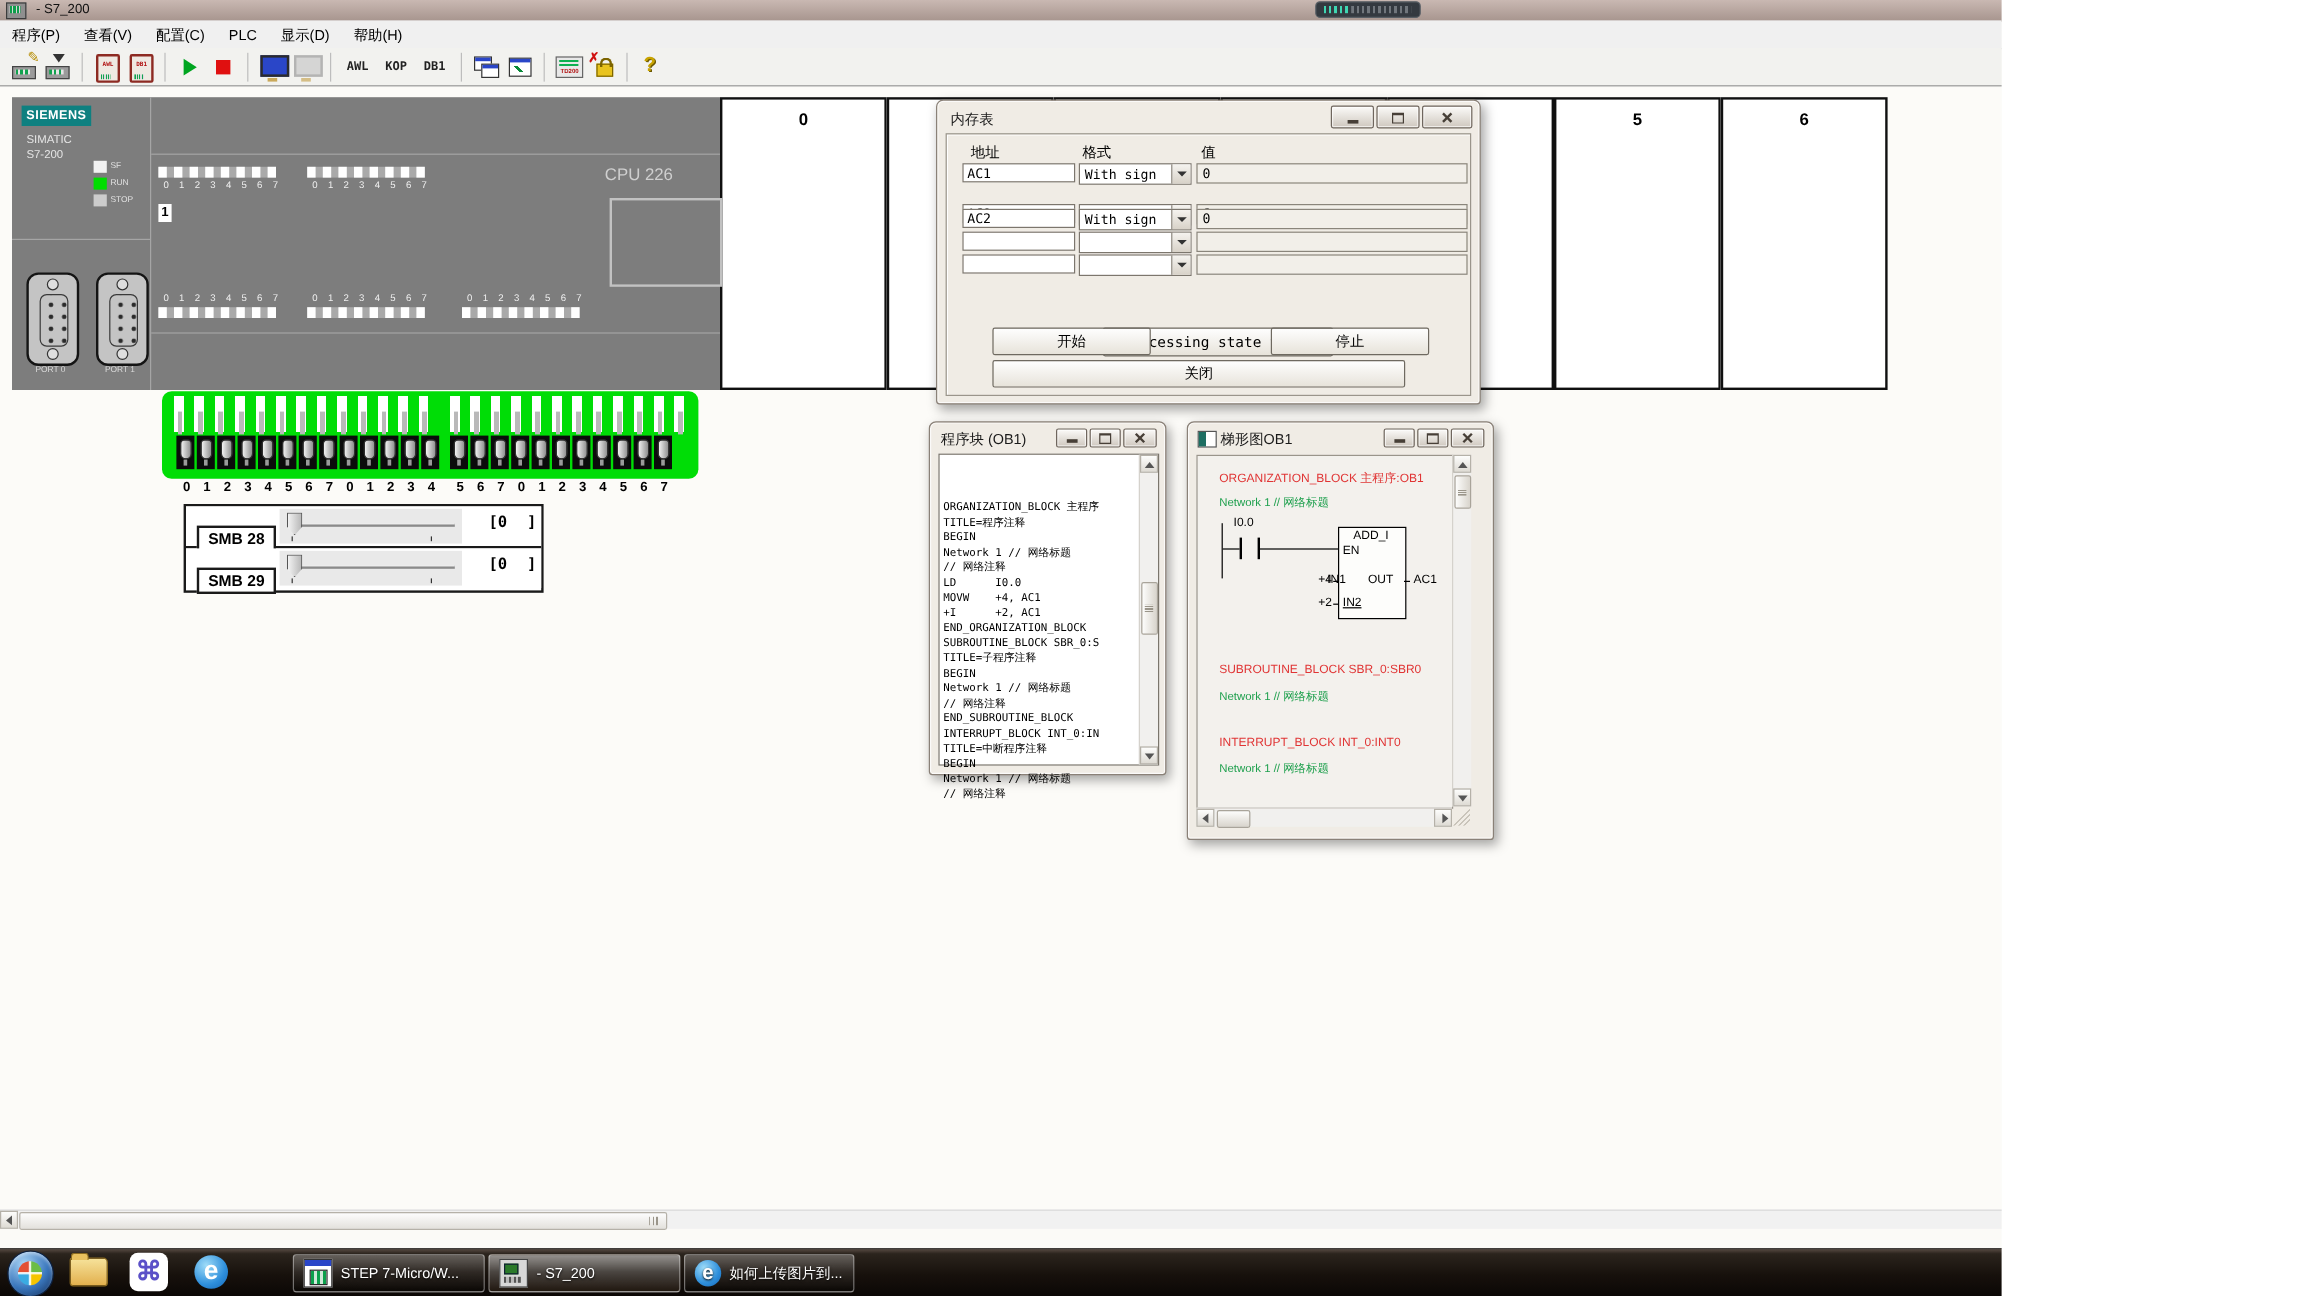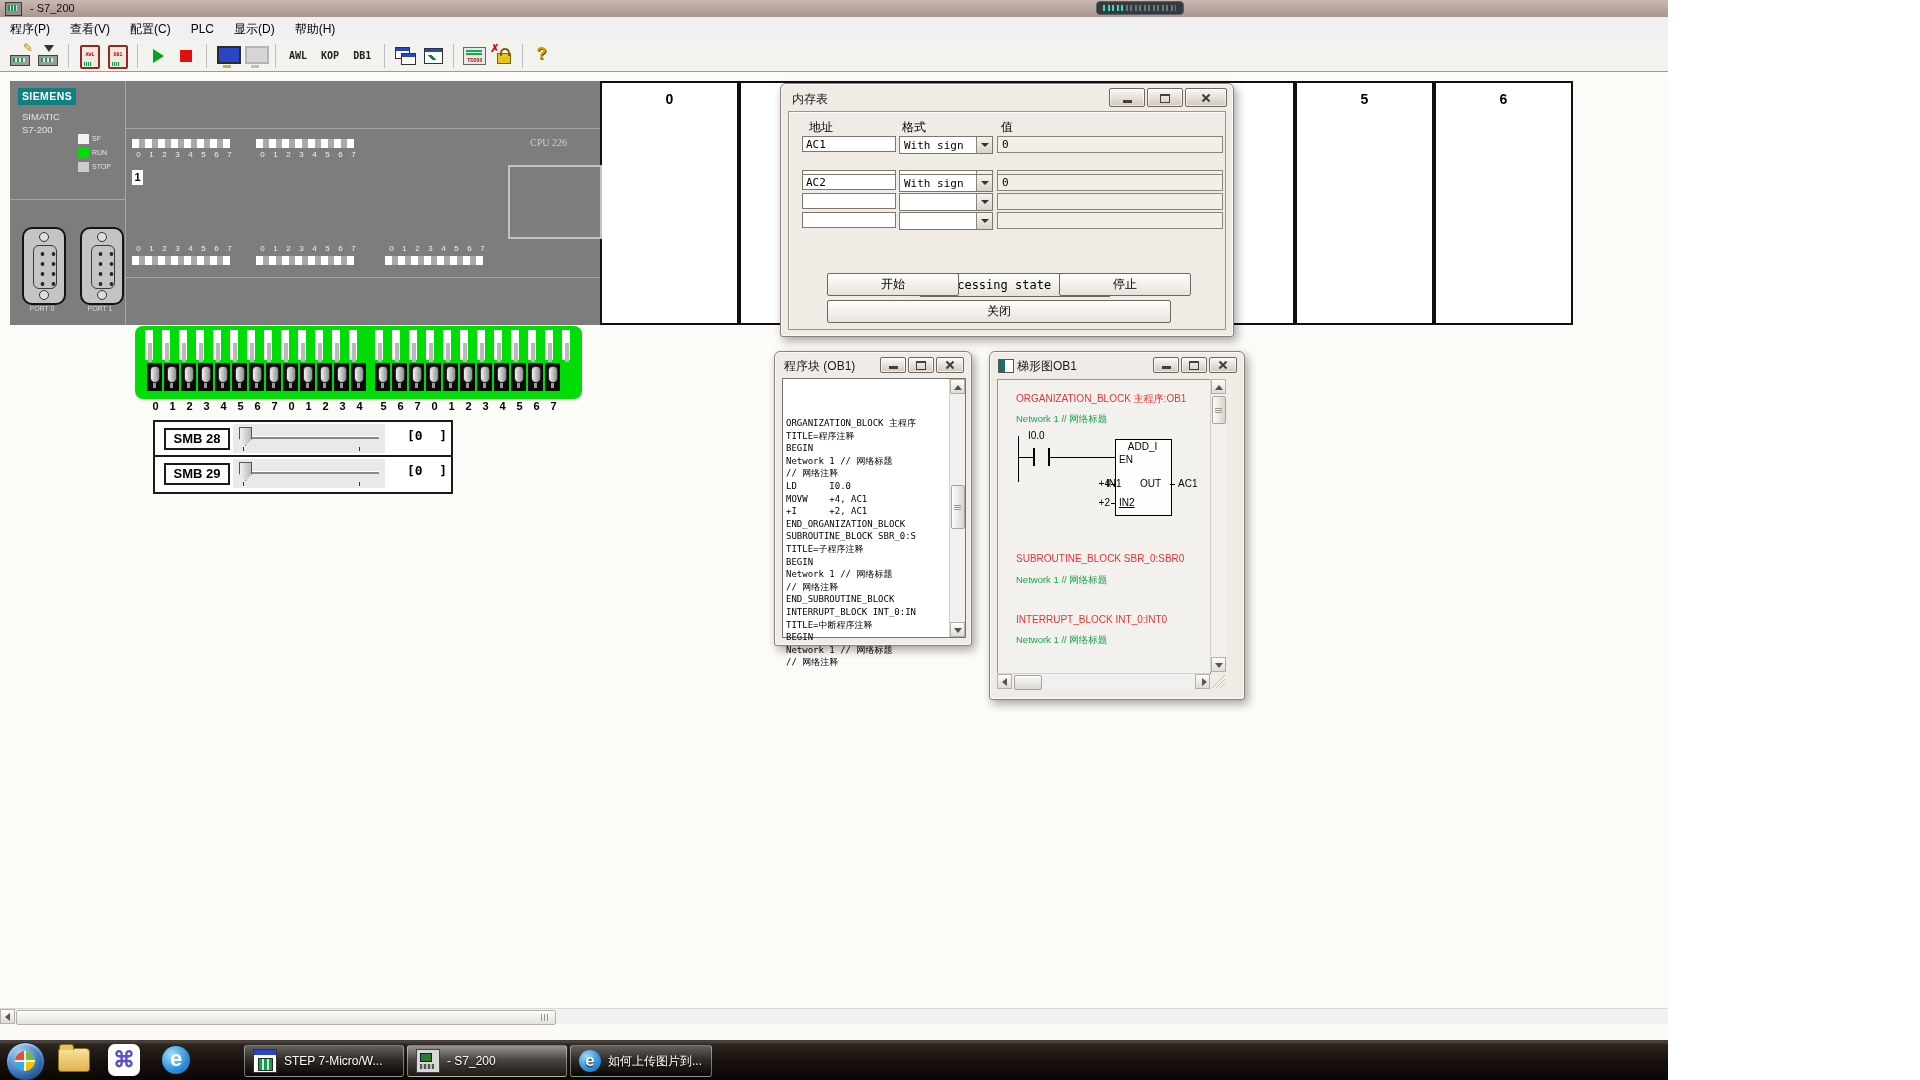--- a/index.html
+++ b/index.html
@@ -92,21 +92,21 @@
   .led-row b{display:inline-block;margin-left:3px;font-size:7px;font-weight:normal;color:#e2e2e2;vertical-align:top;margin-top:1px;}
   .pdiv{position:absolute;background:#a5a5a5;}
   .db9{position:absolute;width:40px;height:74px;background:#c4c4c4;border:2px solid #141414;border-radius:10px;}
   .db9::before{content:"";position:absolute;left:50%;top:3px;width:8px;height:8px;margin-left:-5px;
     border:1px solid #333;border-radius:50%;background:#dedede;}
   .db9::after{content:"";position:absolute;left:50%;bottom:3px;width:8px;height:8px;margin-left:-5px;
     border:1px solid #333;border-radius:50%;background:#dedede;}
   .db9 .holes{position:absolute;left:9px;top:16px;width:22px;height:42px;border:1px solid #3a3a3a;border-radius:6px;
     background-image:radial-gradient(circle,#2a2a2a 1.6px,transparent 2.2px);background-size:11px 10px;background-position:3px 3px;}
   .port-label{position:absolute;width:44px;text-align:center;font-size:7px;color:#dcdcdc;}
-  #cpu-label{position:absolute;left:520px;top:56px;font-size:10px;color:#cfcfcf;font-family:Liberation Serif, serif;}
+  #cpu-label{position:absolute;left:494px;top:56px;font-size:14px;color:#cfcfcf;}
   #cartridge{position:absolute;left:498px;top:84px;width:90px;height:70px;border:2px solid #c2c2c2;}
   #marker1{position:absolute;left:122px;top:89px;width:11px;height:15px;background:#fff;color:#000;
     font-size:11px;font-weight:bold;text-align:center;line-height:15px;}
   .led-strip{position:absolute;height:9px;background:#a9a9a9;font-size:0;}
   .led-cell{display:inline-block;width:7px;height:9px;background:#fff;margin-right:6px;}
   .led-cell:last-child{margin-right:0;}
   .led-nums{position:absolute;width:104px;display:flex;}
   .led-nums b{flex:none;width:13px;text-align:center;font-size:8px;font-weight:normal;color:#f0f0f0;}
 
   
@@ -121,21 +121,21 @@
   .switch-cell .lever{position:absolute;left:3px;top:3px;width:8px;height:15px;border:1px solid #2f2f2f;
     border-radius:4px 4px 5px 5px;background:linear-gradient(90deg,#f2f2f2,#8e8e8e);}
   .switch-cell .lever::after{content:"";position:absolute;left:2px;bottom:-6px;width:3px;height:5px;background:#9a9a9a;}
   .term-labels{position:absolute;top:327px;display:flex;}
   .term-labels b{flex:none;width:17px;text-align:center;font-size:11px;color:#000;}
 
   
   #smb-panel{position:absolute;left:153px;top:347px;width:296px;height:70px;border:2px solid #1a1a1a;background:#fff;}
   .smb-row{position:relative;height:33px;border-bottom:2px solid #1a1a1a;background:#fff;}
   .smb-row:last-child{border-bottom:none;}
-  .smb-label{position:absolute;left:9px;top:6px;width:62px;height:18px;border:2px solid #1a1a1a;
+  .smb-label{position:absolute;left:9px;top:16px;width:62px;height:18px;border:2px solid #1a1a1a;
     font-size:13px;font-weight:bold;text-align:center;line-height:18px;background:#fff;}
   .smb-slider{position:absolute;left:78px;top:2px;width:152px;height:29px;background:#e9e9e9;}
   .smb-track{position:absolute;left:8px;right:6px;top:12px;height:2px;background:#8a8a8a;border-top:1px solid #fff;}
   .smb-thumb{position:absolute;left:6px;top:3px;width:11px;height:17px;background:linear-gradient(90deg,#f2f2f2,#b9b9b9);
     border:1px solid #555;clip-path:polygon(0 0,100% 0,100% 62%,50% 100%,0 62%);}
   .smb-tick{position:absolute;top:23px;width:1px;height:4px;background:#333;}
   .smb-tick.t1{left:10px;} .smb-tick.t2{left:126px;}
   .smb-value{position:absolute;left:252px;top:6px;width:40px;height:20px;font-family:"DejaVu Sans Mono",monospace;
     font-size:13px;font-weight:bold;display:flex;justify-content:space-between;}
 

